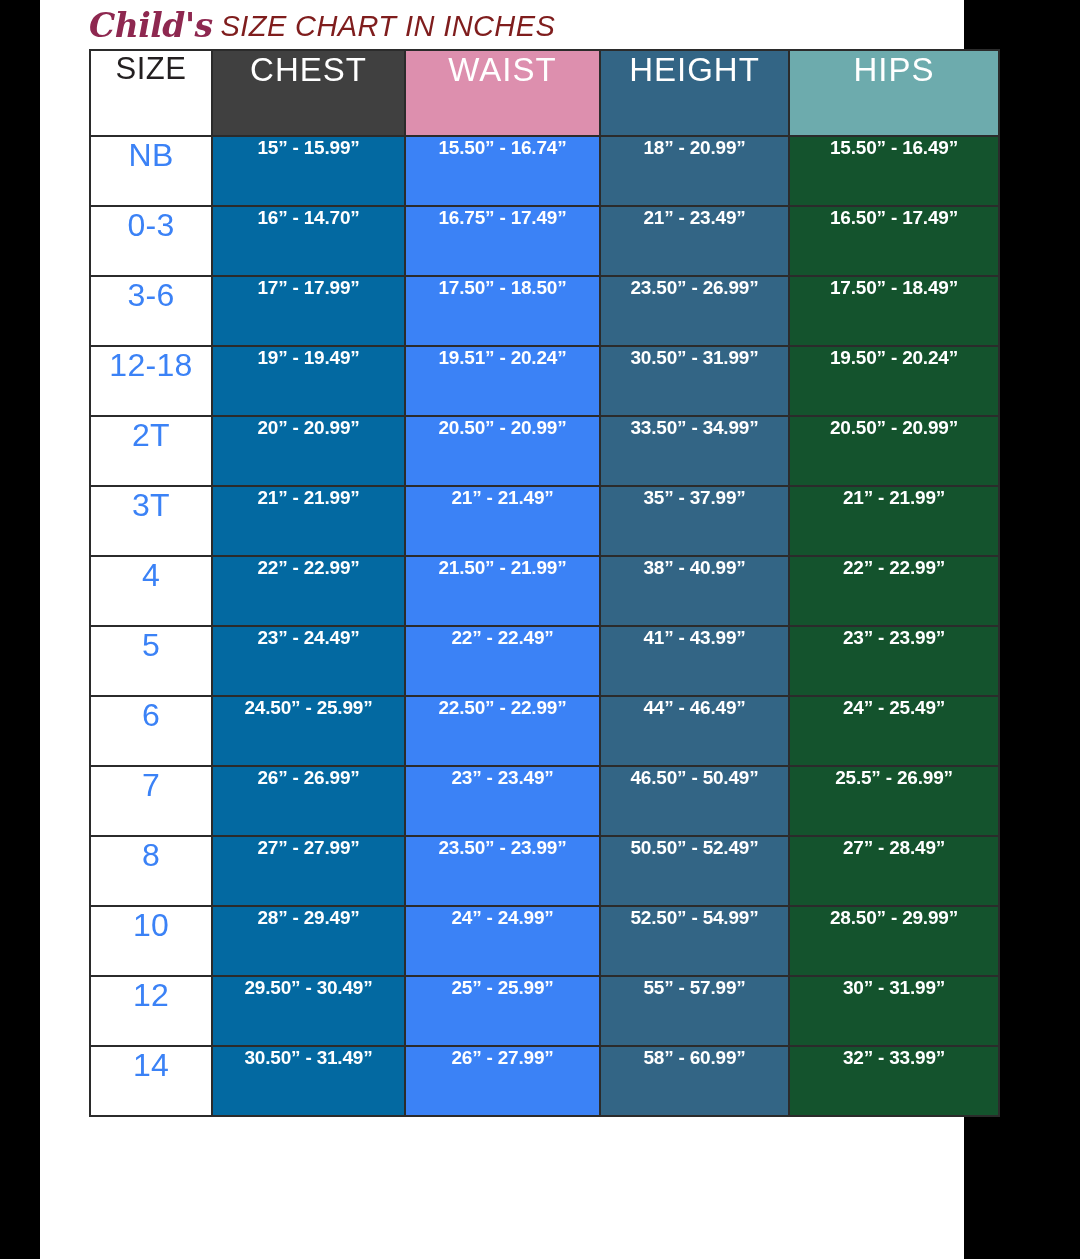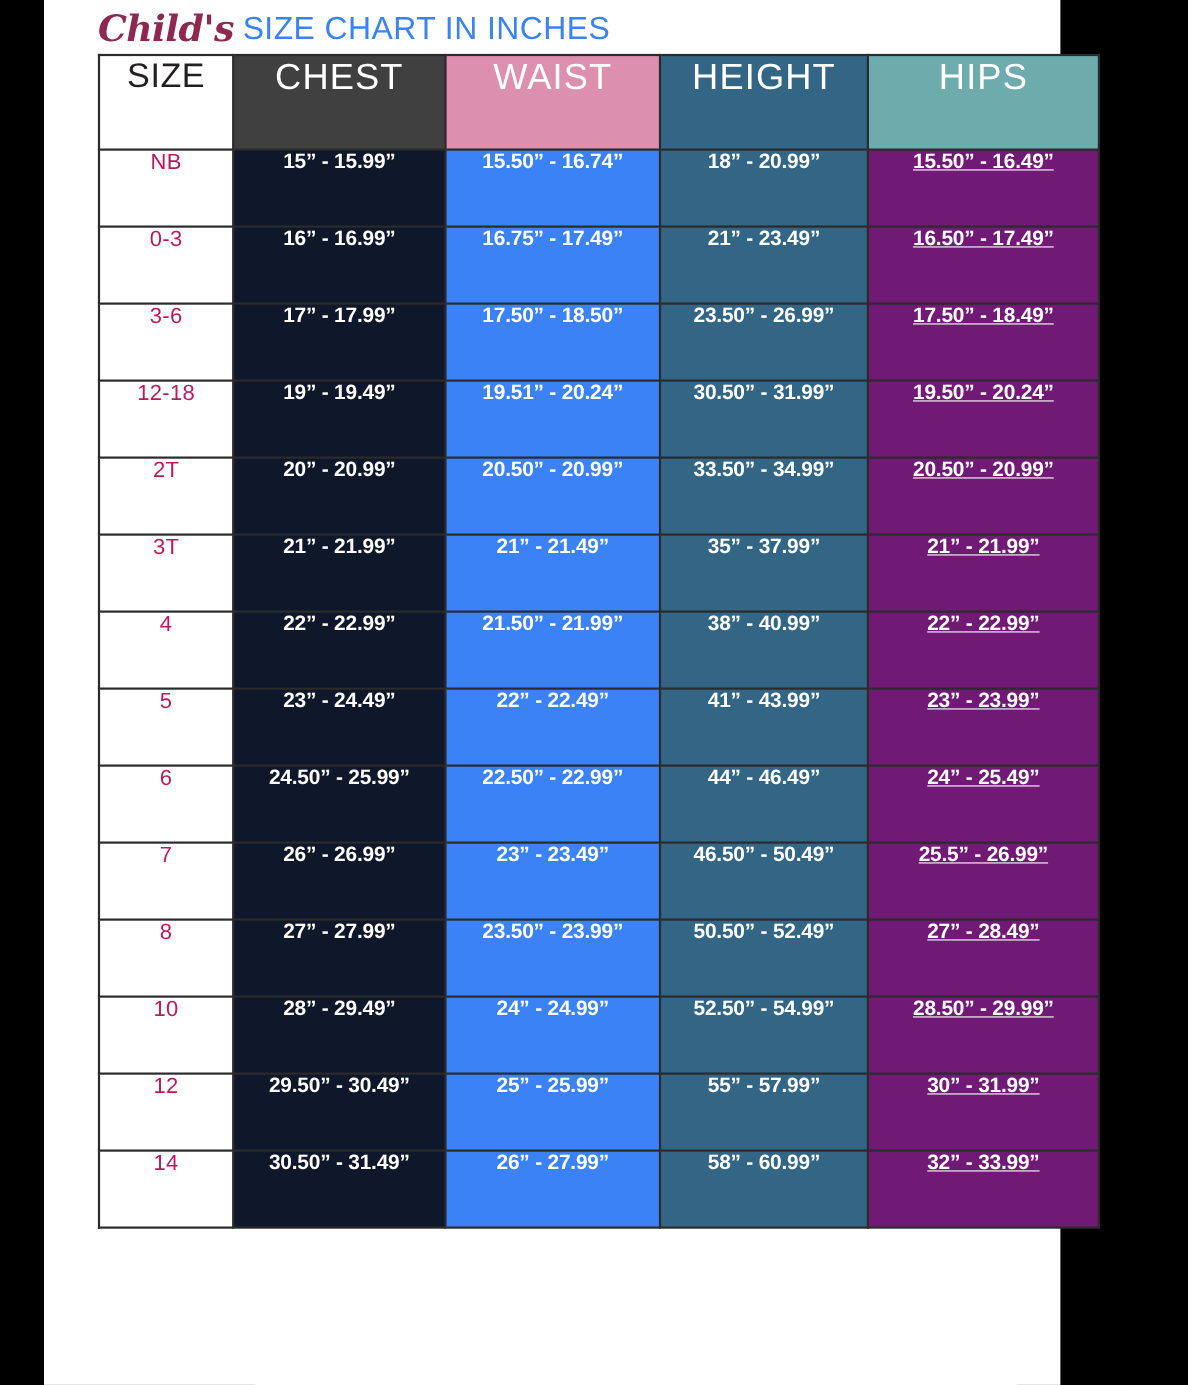--- a/index.html
+++ b/index.html
@@ -44,25 +44,26 @@
     font-size: 33px;
     color: #8e2850;
     letter-spacing: -0.5px;
     line-height: 1;
     padding-bottom: 2px;
   }
   #title-rest {
     font-family: "Liberation Sans", sans-serif;
     font-weight: 400;
     font-size: 29px;
-    color: #3b82f6;
+    color: #7f1d1d;
     letter-spacing: 0.4px;
     line-height: 1;
     padding-left: 8px;
     padding-bottom: 3px;
+    font-style: italic;
   }
 
   
   #chart-wrap {
     position: absolute;
     left: 49px;
     top: 49px;
     width: 909px;
   }
   table.size-chart {
@@ -105,38 +106,38 @@
   }
   th.h-chest  { background: #404040; }
   th.h-waist  { background: #dd8fae; }
   th.h-height { background: #336585; }
   th.h-hips   { background: #6dabad; }
 
   
   tr.body-row td { height: 70px; }
   td.size-cell {
     background: #ffffff;
-    color: #be185d;
-    font-size: 20px;
+    color: #3b82f6;
+    font-size: 32px;
     font-weight: 400;
     letter-spacing: 0.3px;
     padding-top: 6px;
   }
   td.val {
     color: #ffffff;
     font-size: 19px;
     font-weight: 700;
     letter-spacing: -0.2px;
     padding-top: 9px;
     white-space: nowrap;
   }
-  td.col-chest  { background: #0f172a; }
+  td.col-chest  { background: #0369a1; }
   td.col-waist  { background: #3b82f6; }
   td.col-height { background: #336585; }
-  td.col-hips   { background: #701a75; text-decoration: underline; }
+  td.col-hips   { background: #14532d; }
 </style>
 </head>
 <body>
 
 <div id="bar-left"></div>
 <div id="bar-right"></div>
 
 <div id="page">
 
   <div id="title">
@@ -165,21 +166,21 @@
       <tbody id="chart-body">
           <tr class="body-row">
             <td class="size-cell">NB</td>
             <td class="val col-chest">15” - 15.99”</td>
             <td class="val col-waist">15.50” - 16.74”</td>
             <td class="val col-height">18” - 20.99”</td>
             <td class="val col-hips">15.50” - 16.49”</td>
           </tr>
           <tr class="body-row">
             <td class="size-cell">0-3</td>
-            <td class="val col-chest">16” - 16.99”</td>
+            <td class="val col-chest">16” - 14.70”</td>
             <td class="val col-waist">16.75” - 17.49”</td>
             <td class="val col-height">21” - 23.49”</td>
             <td class="val col-hips">16.50” - 17.49”</td>
           </tr>
           <tr class="body-row">
             <td class="size-cell">3-6</td>
             <td class="val col-chest">17” - 17.99”</td>
             <td class="val col-waist">17.50” - 18.50”</td>
             <td class="val col-height">23.50” - 26.99”</td>
             <td class="val col-hips">17.50” - 18.49”</td>

